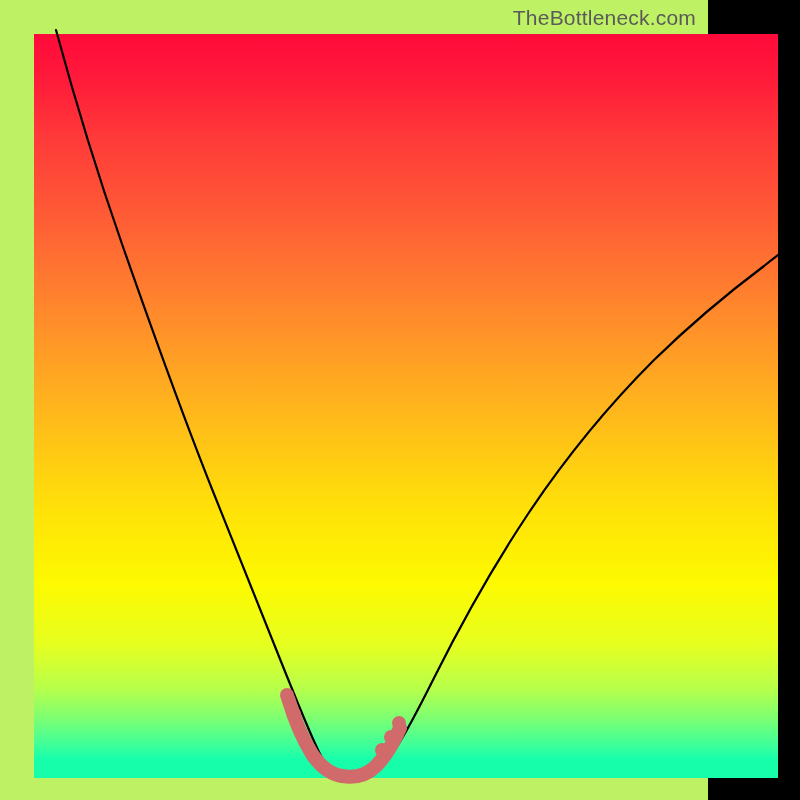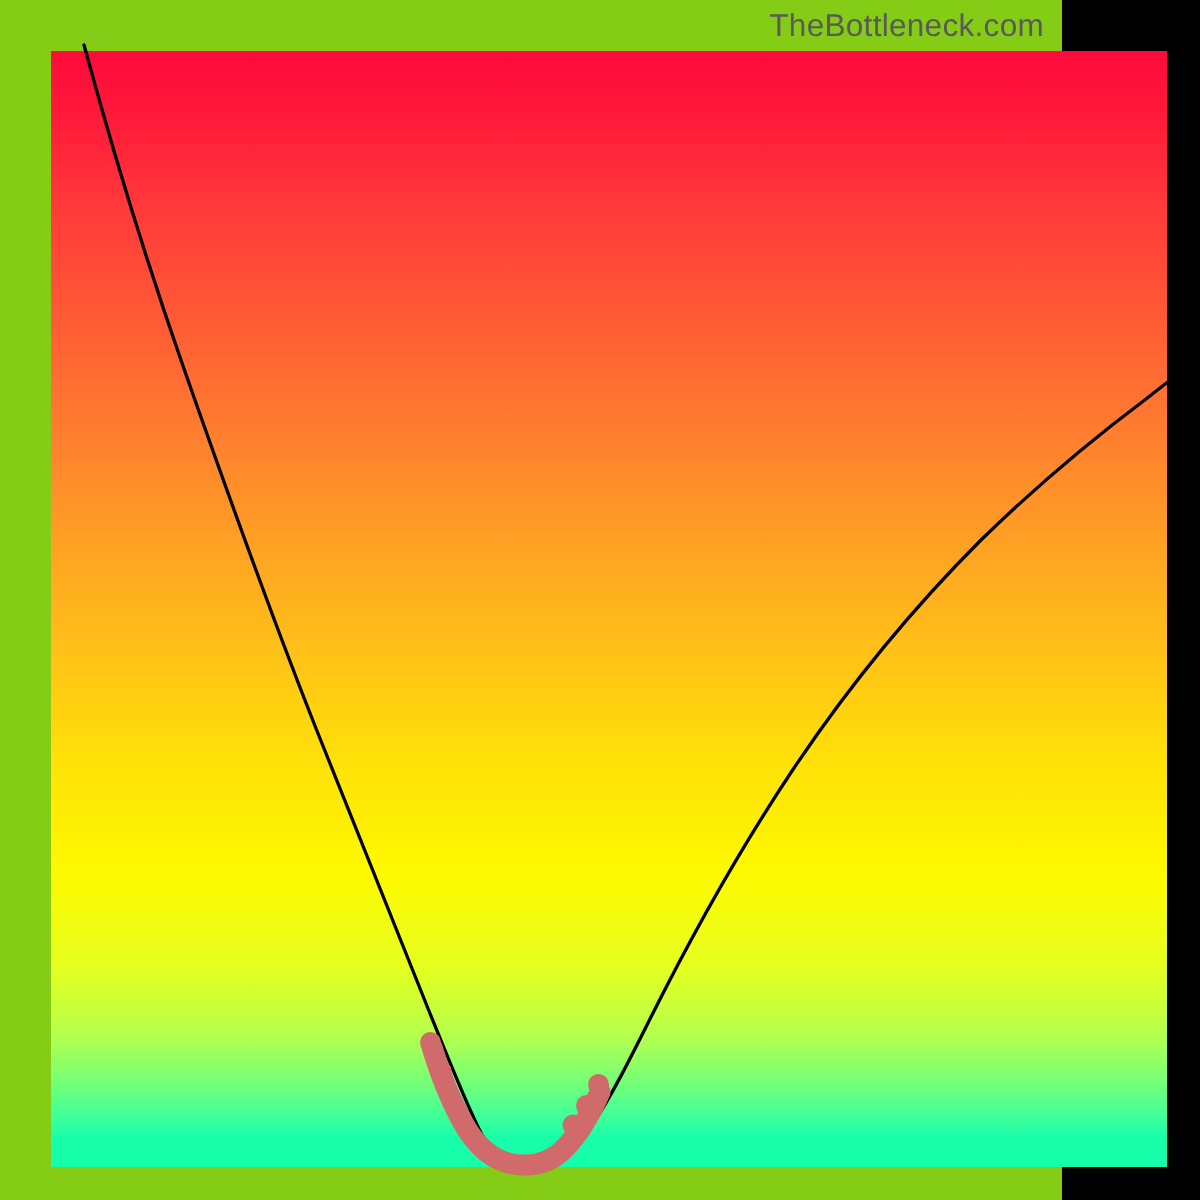--- a/index.html
+++ b/index.html
@@ -10,21 +10,21 @@
     background: #000;
     font-family: Arial, Helvetica, sans-serif;
     overflow: hidden;
   }
   .frame {
     position: absolute;
     left: 0;
     top: 0;
     width: 708px;
     height: 800px;
-    background: #84cc16;
+    background: #bef264;
   }
   .plot-area {
     position: absolute;
     left: 34px;
     top: 34px;
     width: 744px;
     height: 744px;
     
     background: linear-gradient(
       to bottom,

